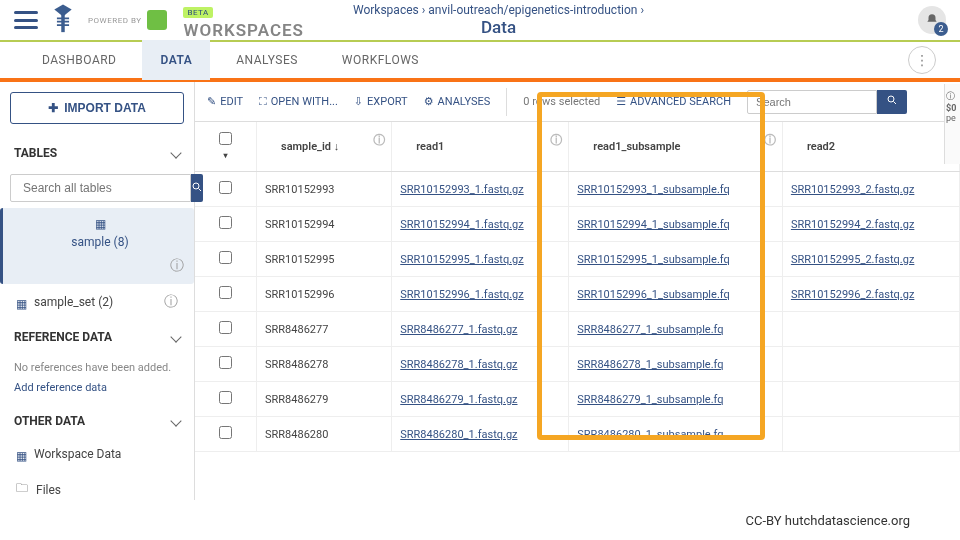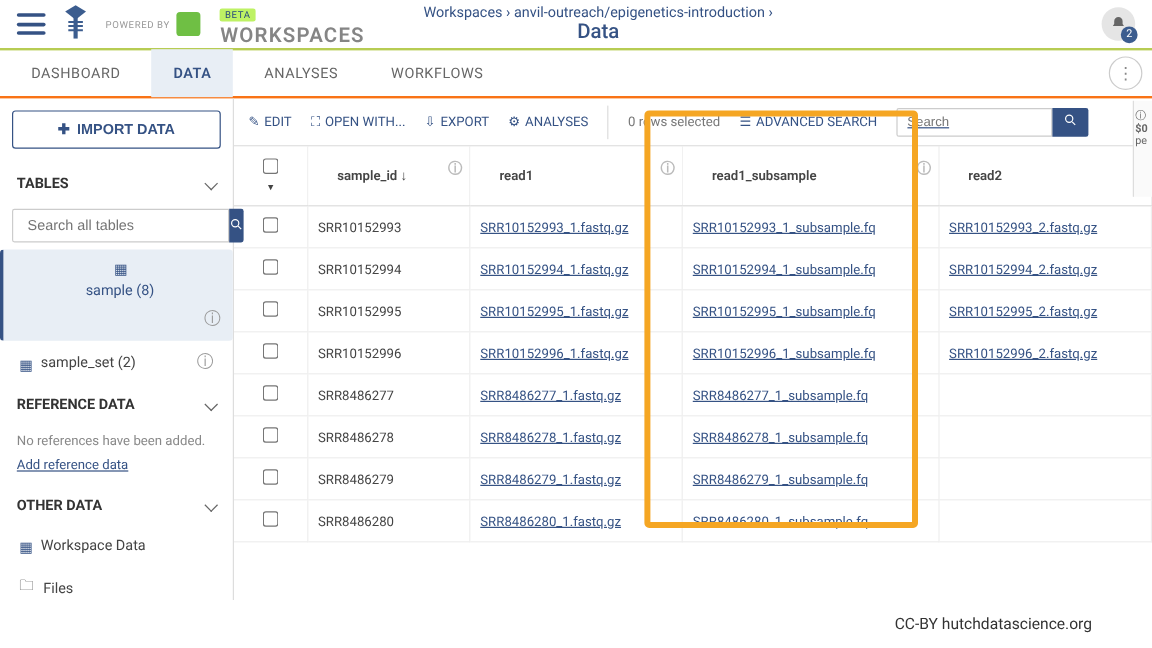--- a/index.html
+++ b/index.html
@@ -9,43 +9,43 @@
 .hamburger span { height: 3px; background: #355284; border-radius: 2px; }
 .logo { width: 26px; height: 32px; }
 .powered { font-size: 8px; color: #999; letter-spacing: 0.5px; }
 .hex { width: 20px; height: 20px; background: #6fbf44; border-radius: 3px; display: inline-block; margin: 0 4px; }
 .beta { background: #bef264; color: #2a4b7c; font-size: 8px; padding: 1px 4px; border-radius: 2px; display: inline-block; margin-bottom: 2px; letter-spacing: 0.5px; }
 .ws-label { font-size: 17px; font-weight: 600; color: #858585; letter-spacing: 1px; }
 .breadcrumb { font-size: 12px; color: #355284; }
 .breadcrumb-title { font-size: 17px; color: #355284; font-weight: 500; }
 .bell { margin-left: auto; width: 28px; height: 28px; background: #e5e5e5; border-radius: 50%; display: flex; align-items: center; justify-content: center; position: relative; }
 .bell-badge { position: absolute; bottom: -2px; right: -2px; width: 14px; height: 14px; background: #3c5d8f; color: #fff; font-size: 9px; border-radius: 50%; display: flex; align-items: center; justify-content: center; }
-.tabs { height: 40px; display: flex; align-items: center; padding: 0 8px; border-bottom: 2px solid #f97316; gap: 8px; }
+.tabs { height: 40px; display: flex; align-items: center; padding: 0 24px; border-bottom: 4px solid #f97316; gap: 8px; }
 .tab { padding: 0 18px; height: 40px; display: flex; align-items: center; font-size: 12px; color: #666; letter-spacing: 0.5px; cursor: pointer; }
 .tab.active { background: #e8eef5; color: #355284; font-weight: 600; }
 .more { margin-left: auto; width: 28px; height: 28px; border: 1px solid #ccc; border-radius: 50%; display: flex; align-items: center; justify-content: center; font-size: 14px; color: #888; cursor: pointer; }
 .main { display: flex; height: calc(540px - 42px - 40px - 40px); }
 .sidebar { width: 195px; border-right: 1px solid #ddd; padding: 10px; font-size: 12px; }
 .import-btn { width: 100%; height: 32px; border: 1.5px solid #355284; color: #355284; background: #fff; border-radius: 3px; font-size: 12px; font-weight: 600; display: flex; align-items: center; justify-content: center; gap: 6px; cursor: pointer; margin-bottom: 12px; }
 .section-head { font-weight: 700; font-size: 12px; padding: 10px 4px; display: flex; justify-content: space-between; align-items: center; color: #333; }
 .side-search { display: flex; margin: 4px 0 6px; }
 .side-search input { flex: 1; border: 1px solid #ccc; border-radius: 2px 0 0 2px; padding: 6px 12px; font-size: 12px; }
 .side-search button { width: 32px; background: #355284; border: none; color: #fff; border-radius: 0 2px 2px 0; cursor: pointer; }
 .side-item { padding: 9px 6px; display: flex; align-items: center; gap: 8px; color: #444; cursor: pointer; border-radius: 3px; position: relative; }
 .side-item.active { background: #e8eef5; color: #355284; border-left: 3px solid #355284; margin-left: -10px; padding-left: 13px; margin-right: -10px; padding-right: 10px; flex-direction: column; }
 .side-item .info { margin-left: auto; color: #999; font-size: 14px; }
 .side-note { font-size: 11px; color: #888; padding: 6px 4px; line-height: 1.4; }
-.side-link { font-size: 11px; color: #355284; padding: 0 4px 10px; cursor: pointer; text-decoration: underline; }
+.side-link { font-size: 11px; color: #355284; padding: 0 4px 10px; cursor: pointer; }
 .content { flex: 1; display: flex; flex-direction: column; }
 .toolbar { height: 40px; border-bottom: 1px solid #ddd; display: flex; align-items: center; padding: 0 12px; gap: 16px; font-size: 11px; color: #355284; }
 .toolbar .btn { display: flex; align-items: center; gap: 4px; cursor: pointer; }
 .toolbar .sep { width: 1px; height: 28px; background: #ddd; }
 .toolbar .rows { color: #777; font-size: 11px; }
 .toolbar .adv { color: #355284; display: flex; align-items: center; gap: 4px; cursor: pointer; }
-.toolbar .search { display: flex; text-decoration: underline; }
+.toolbar .search { display: flex; }
 .toolbar .search input { width: 130px; border: 1px solid #ccc; padding: 5px 8px; font-size: 11px; border-radius: 2px 0 0 2px; }
 .toolbar .search button { width: 30px; background: #355284; border: none; color: #fff; border-radius: 0 2px 2px 0; cursor: pointer; }
 .table { flex: 1; overflow: auto; }
 table { border-collapse: collapse; width: 100%; font-size: 11px; }
 th { text-align: left; padding: 10px 24px; border-bottom: 1px solid #ddd; border-right: 1px solid #eee; color: #444; font-weight: 600; background: #fff; position: relative; }
 th .info-i { position: absolute; right: 6px; top: 10px; color: #bbb; font-size: 12px; }
 td { padding: 9px 8px; border-bottom: 1px solid #eee; border-right: 1px solid #eee; color: #444; }
 td a { color: #355284; text-decoration: underline; }
 td.checkbox, th.checkbox { width: 32px; text-align: center; }
 input[type=checkbox] { cursor: pointer; }

